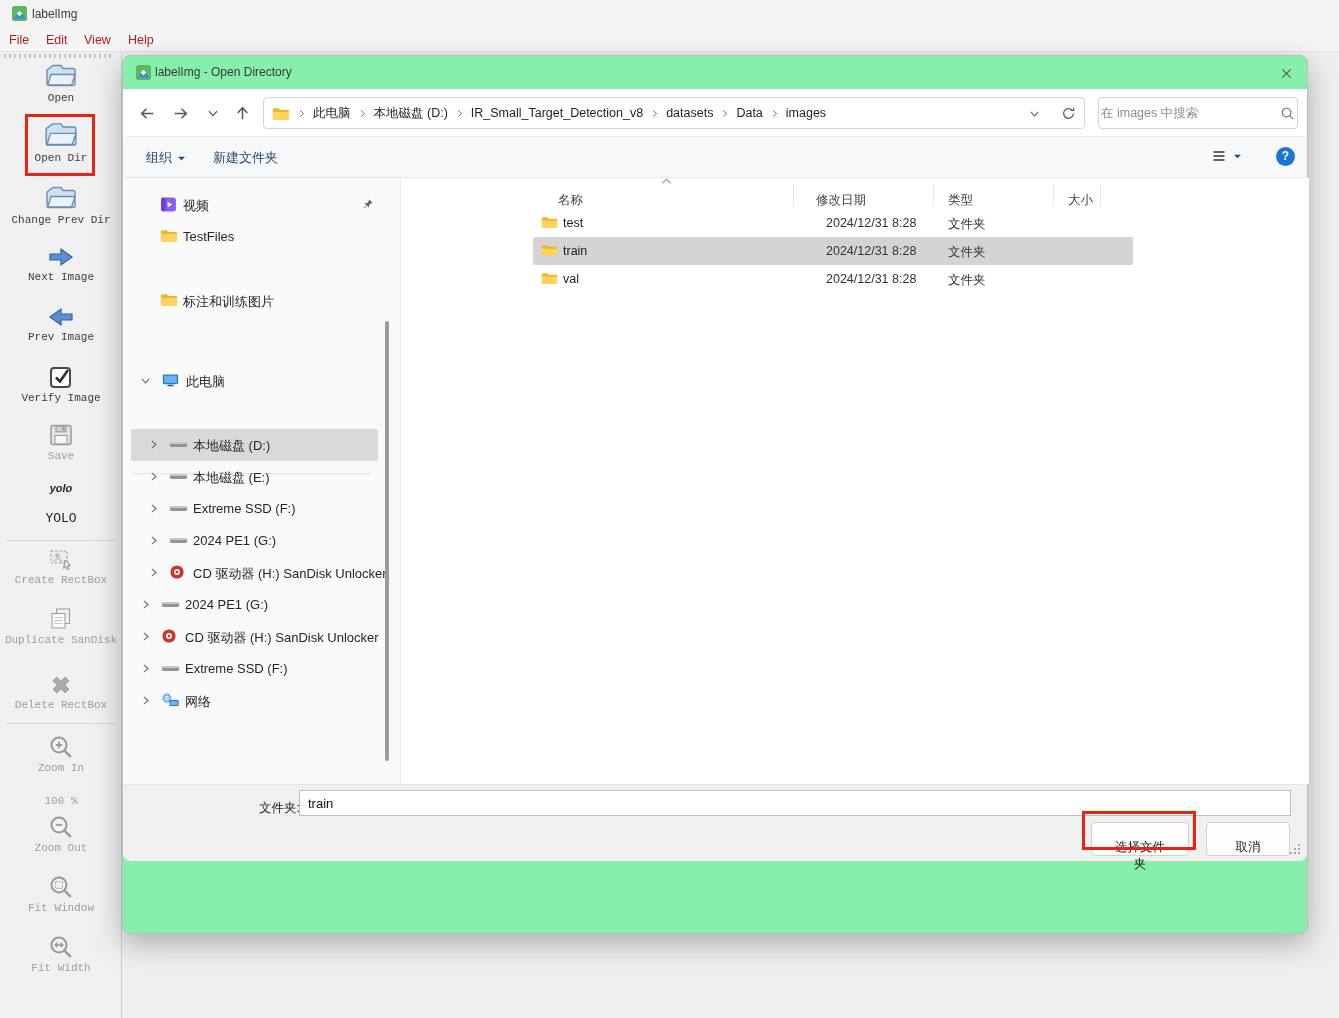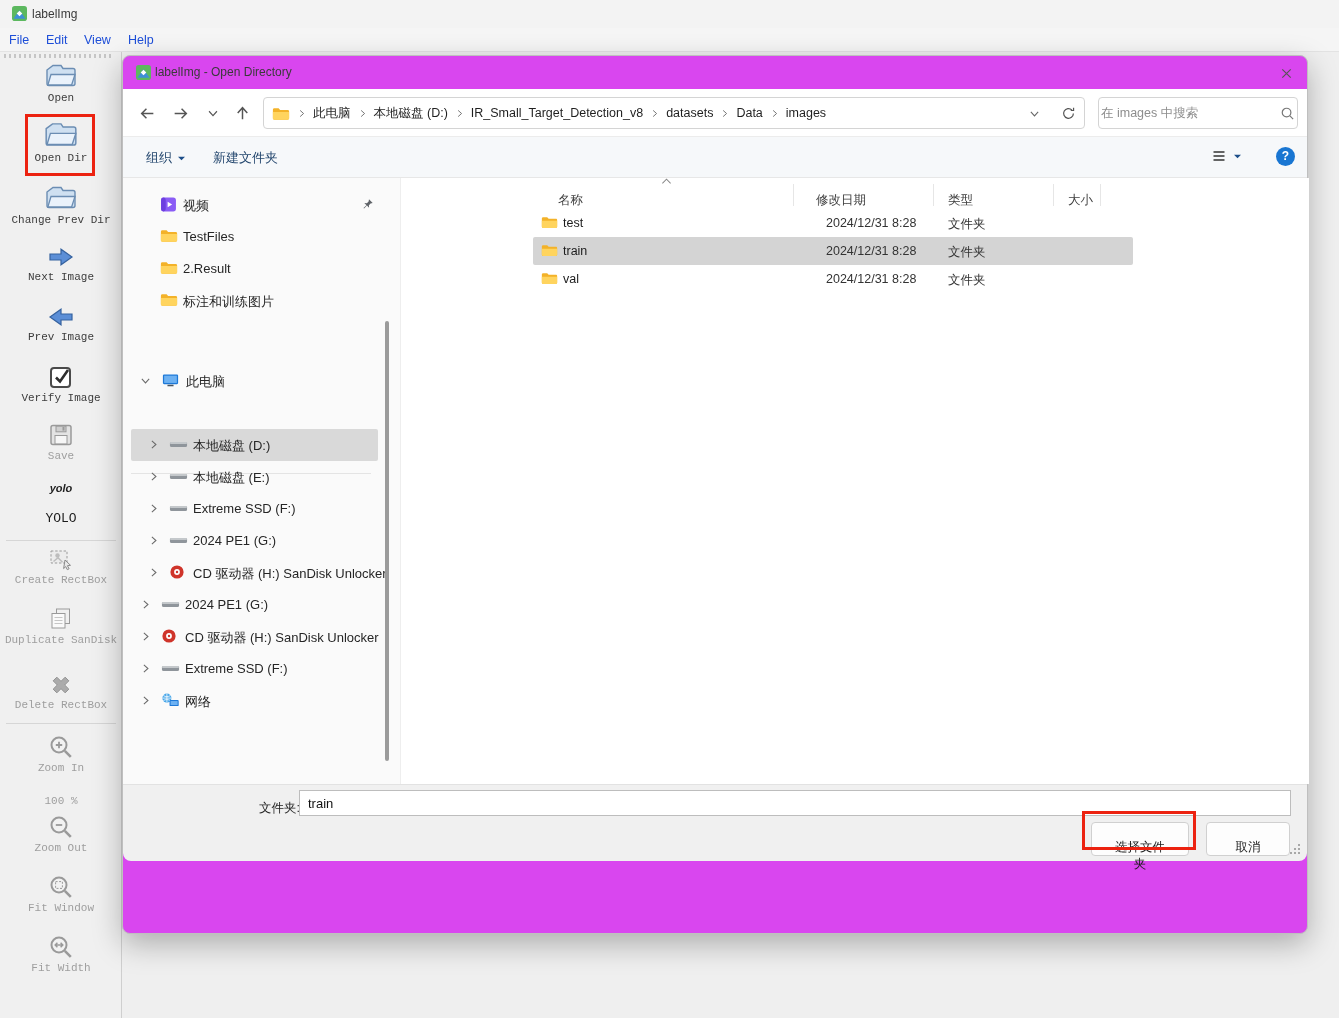--- a/index.html
+++ b/index.html
@@ -5,35 +5,35 @@
   * { margin:0; padding:0; box-sizing:border-box; }
   html,body { width:1339px; height:1018px; overflow:hidden;
     font-family:"Liberation Sans","DejaVu Sans",sans-serif; }
   body { position:relative; background:#efefef; }
 
   
   .titlebar { position:absolute; left:0; top:0; width:1339px; height:28px; background:#f3f3f3; }
   .titlebar .ttl { position:absolute; left:32px; top:7px; font-size:12px; color:#3a3a3a; }
   .titlebar .logo { position:absolute; left:12px; top:6px; }
   .menubar { position:absolute; left:0; top:28px; width:1339px; height:24px; background:#f5f5f5; border-bottom:1px solid #e3e3e3; }
-  .menubar span { position:absolute; top:5px; font-size:12.5px; color:#1d4ed8; }
+  .menubar span { position:absolute; top:5px; font-size:12.5px; color:#b91c1c; }
 
   
   .sidebar { position:absolute; left:0; top:52px; width:122px; height:966px; background:#f0f0f0; border-right:1px solid #cfcfcf; }
   .handle { position:absolute; left:4px; top:2px; width:110px; height:4px;
     background:repeating-linear-gradient(90deg,#c6c6c6 0 2px,transparent 2px 5px); }
   .tool { position:absolute; left:0; width:122px; text-align:center; }
   .tool .lbl { font:11px "Liberation Mono","DejaVu Sans Mono",monospace; color:#3c3c3c; margin-top:2px; }
   .tool.dis .lbl { color:#9e9e9e; }
   .fmt-s { font:italic bold 11px "Liberation Sans",sans-serif; color:#222; }
   .fmt { font:13px "Liberation Mono",monospace; color:#1c1c1c; }
   .sep { position:absolute; left:6px; width:110px; border-top:1px solid #d6d6d6; }
 
   
-  .dialog { position:absolute; left:122px; top:55px; width:1186px; height:879px; background:#d946ef;
+  .dialog { position:absolute; left:122px; top:55px; width:1186px; height:879px; background:#86efac;
     border:1px solid #bfbfbf; border-radius:8px; box-shadow:0 10px 30px rgba(0,0,0,.28); }
   .dlg-title { position:absolute; left:0; top:0; width:100%; height:33px; }
   .dlg-title .txt { position:absolute; left:32px; top:9px; font-size:12px; color:#3a3a3a; }
   .dlg-close { position:absolute; right:10px; top:7px; width:22px; height:20px; color:#555;
     display:flex; align-items:center; justify-content:center; }
   .addr-row { position:absolute; left:0; top:33px; width:100%; height:47px; background:#fff; }
   .navbtn { position:absolute; top:13px; width:22px; height:22px; color:#555;
     display:flex; align-items:center; justify-content:center; }
   .addr-box { position:absolute; left:140px; top:8px; width:822px; height:32px; border:1px solid #d4d4d4;
     border-radius:4px; display:flex; align-items:center; padding:0 8px; gap:6px; font-size:12.5px; color:#1f1f1f; }
@@ -490,28 +490,20 @@
           </span>
       </div>
       <div class="nrow" style="top:43px">
         <span class="ic" style="left:37px">
             <svg width="18" height="15">
               <use href="#s-folder"></use>
             </svg>
           </span>
         <span class="tx" style="left:60px">TestFiles</span>
       </div>
-      <div class="nrow" style="top:75px">
-        <span class="ic" style="left:37px">
-            <svg width="18" height="15">
-              <use href="#s-folder"></use>
-            </svg>
-          </span>
-        <span class="tx" style="left:60px">2.Result</span>
-      </div>
       <div class="nrow" style="top:107px">
         <span class="ic" style="left:37px">
             <svg width="18" height="15">
               <use href="#s-folder"></use>
             </svg>
           </span>
         <span class="tx" style="left:60px">标注和训练图片</span>
       </div>
       <div class="pane-div"></div>
 

